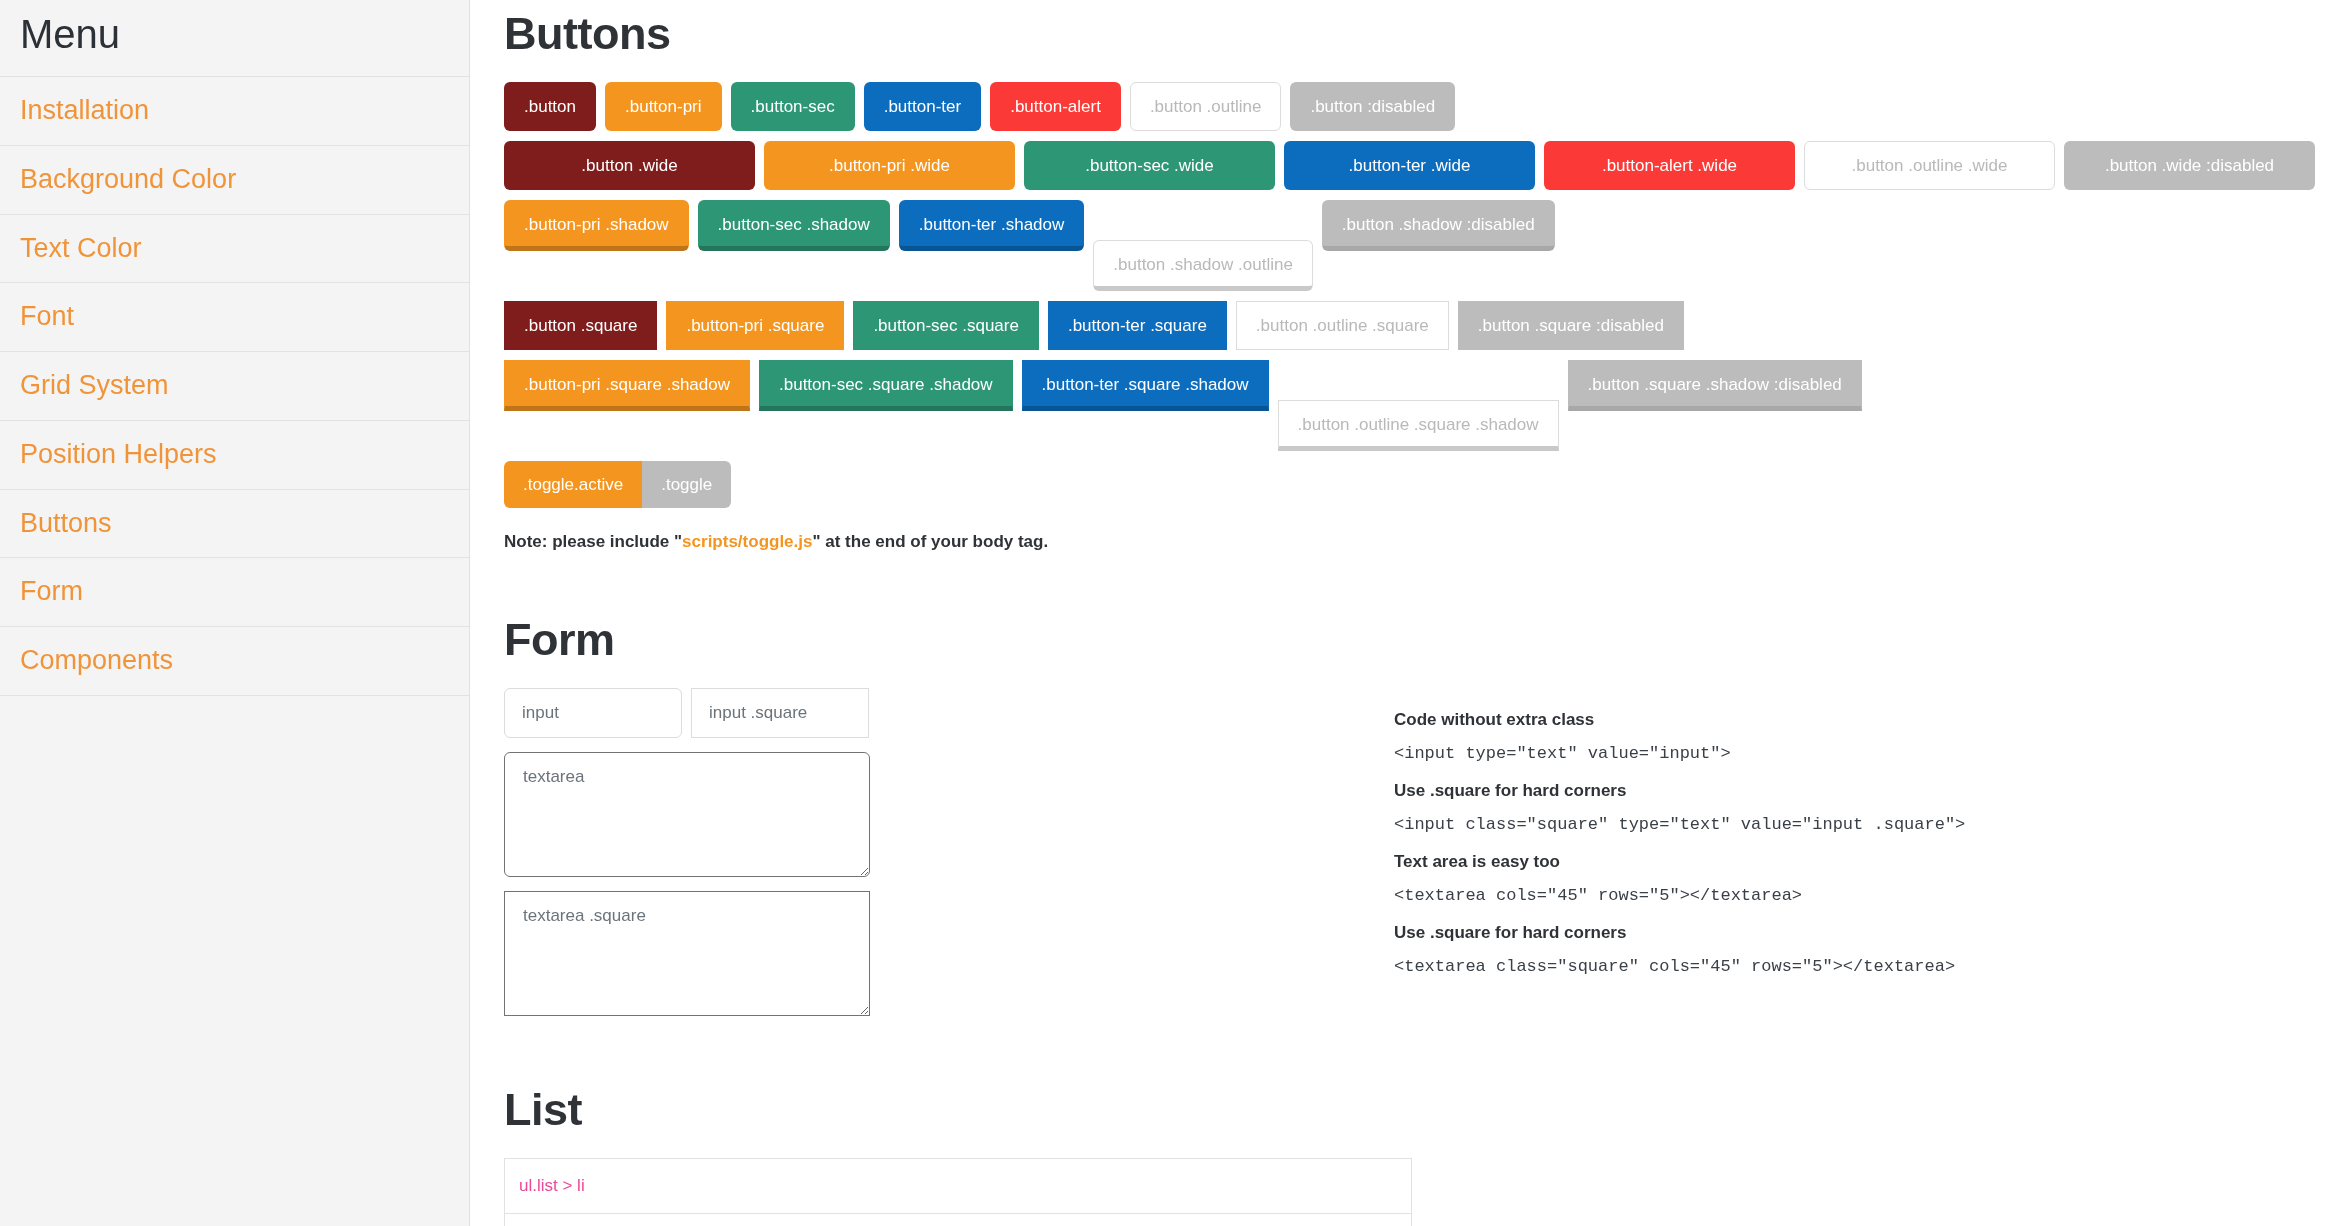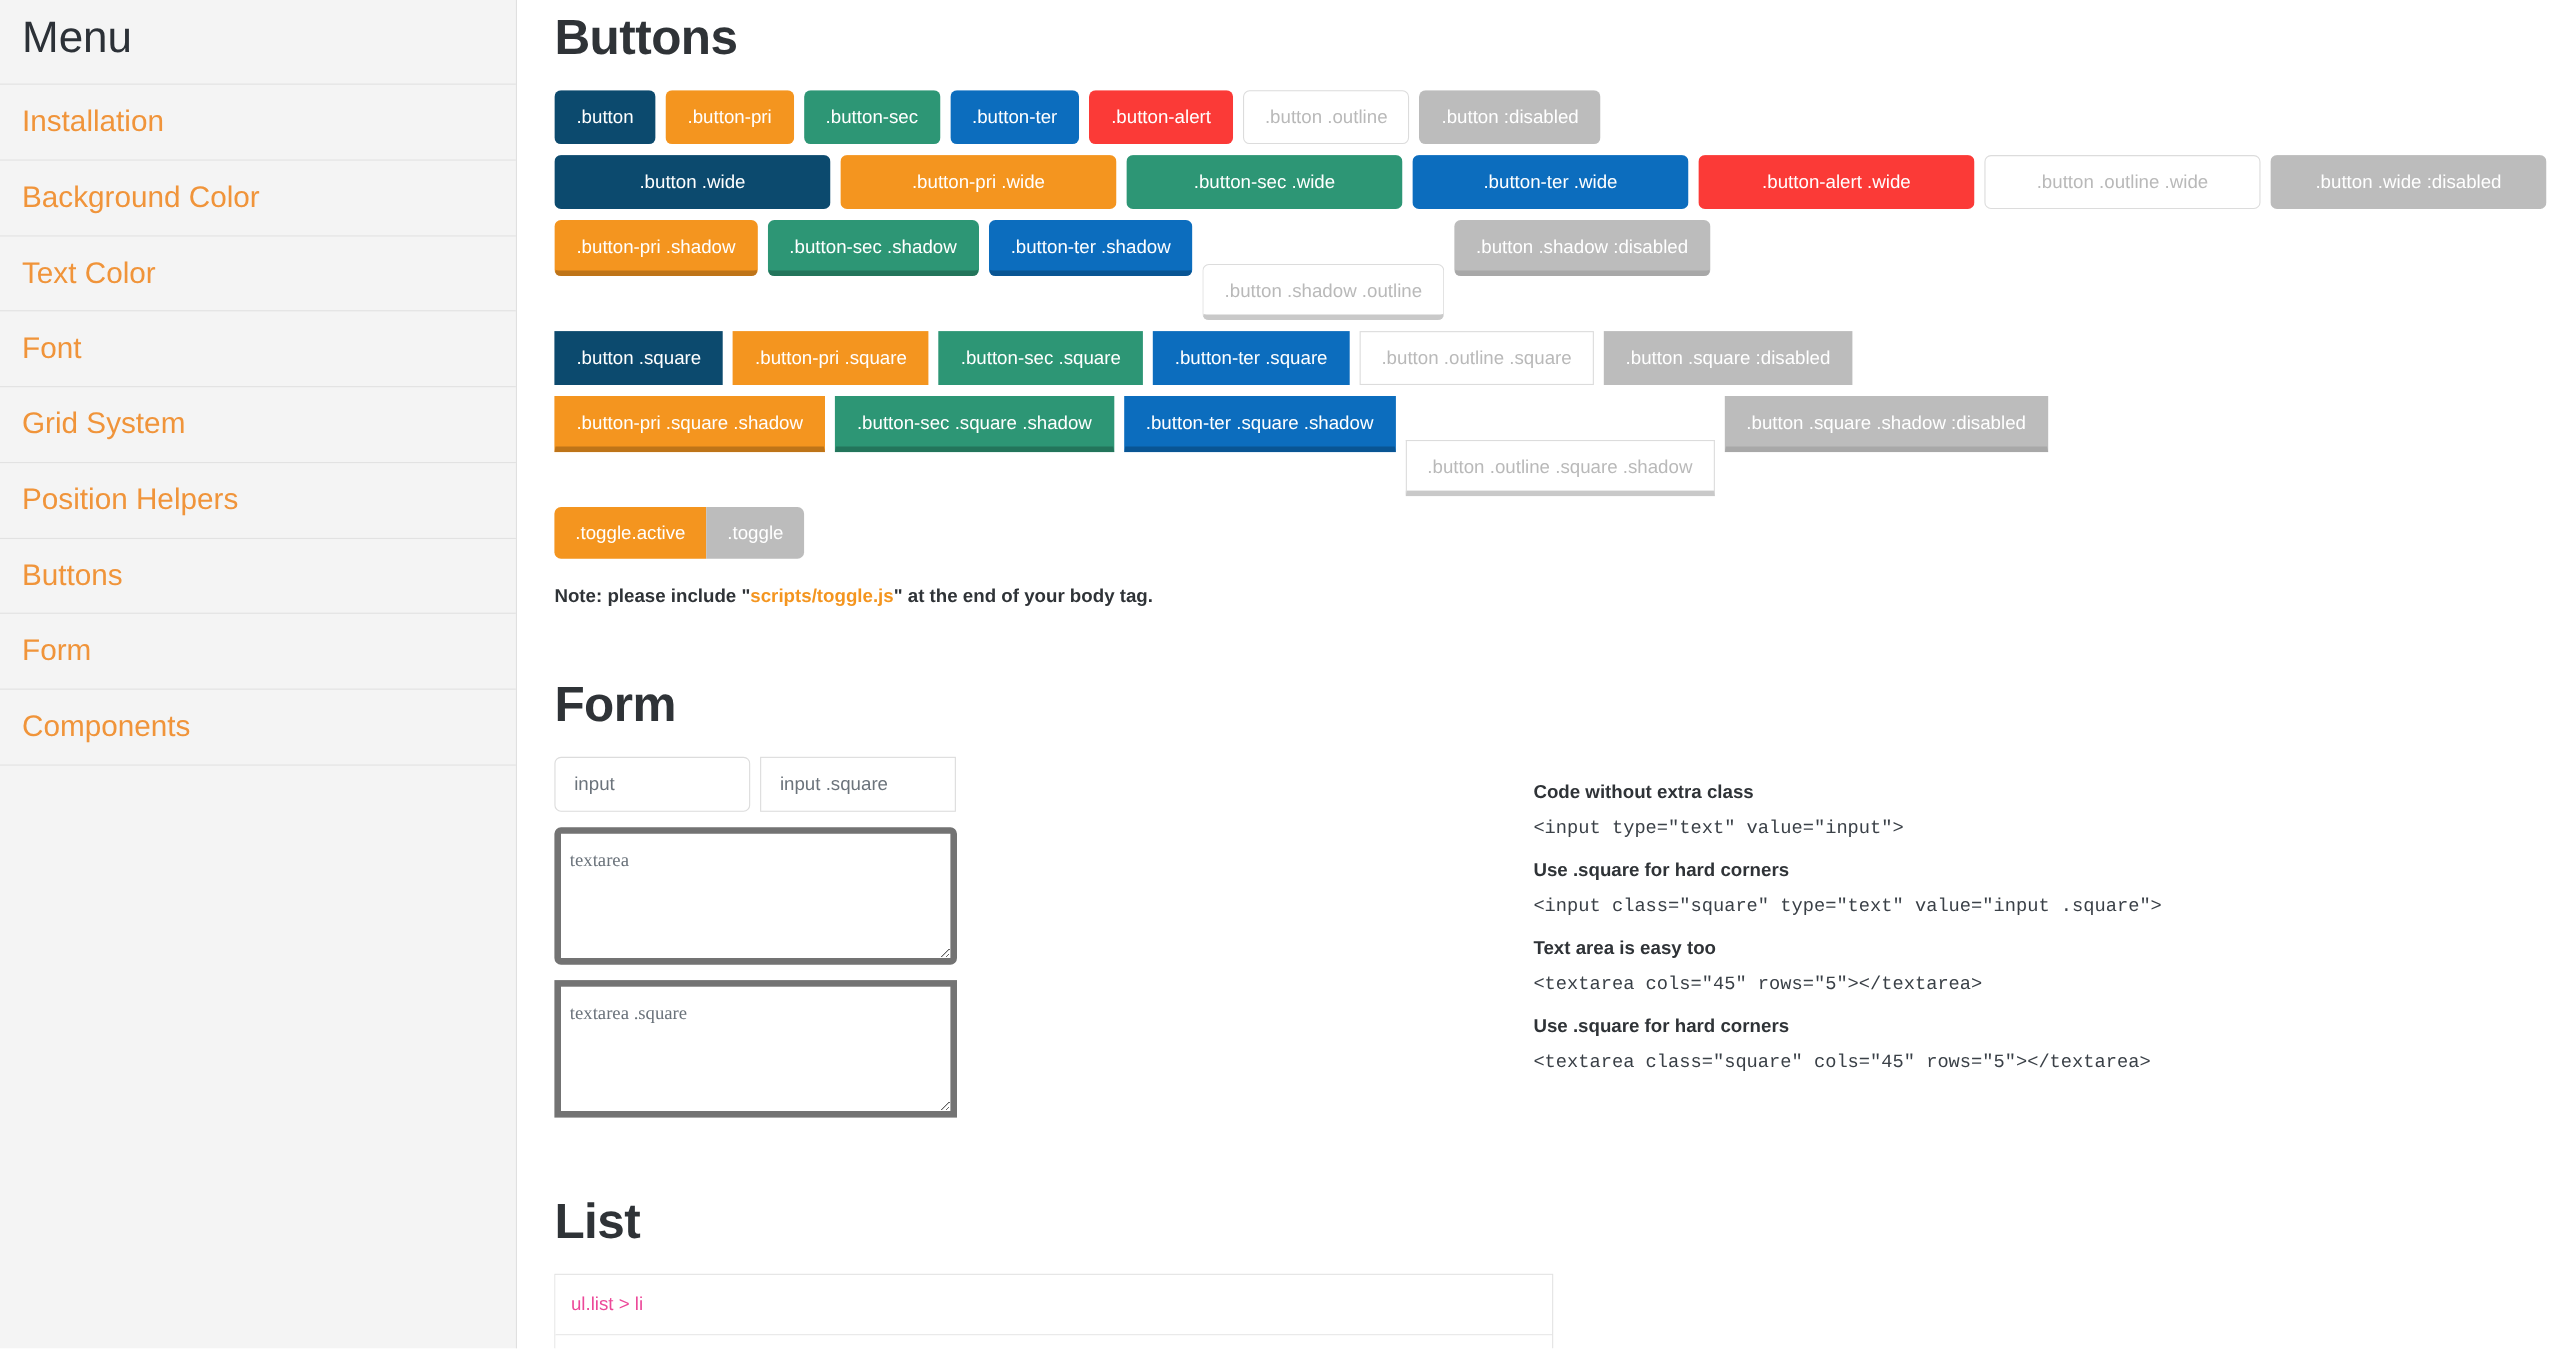--- a/index.html
+++ b/index.html
@@ -67,21 +67,21 @@
   
   .button {
     display: inline-flex;
     align-items: center;
     justify-content: center;
     font-size: 17px;
     line-height: 1;
     padding: 15px 19px;
     border: 1px solid transparent;
     border-radius: 6px;
-    background: #0c4a6e;
+    background: #7f1d1d;
     color: #ffffff;
     white-space: nowrap;
     cursor: pointer;
     font-family: "Liberation Sans", sans-serif;
     text-align: center;
   }
   .button.pri   { background: #f4951f; }
   .button.sec   { background: #2d9675; }
   .button.ter   { background: #0c6dbe; }
   .button.alert { background: #fb3a37; }
@@ -141,28 +141,28 @@
     width: 178px;
     font-family: "Liberation Sans", sans-serif;
     outline: none;
   }
   .tinput.square { border-radius: 0; }
 
   .tarea {
     display: block;
     font-size: 17px;
     color: #6b737b;
-    padding: 14px 8px;
-    border: 6px solid #737373;
+    padding: 14px 18px;
+    border: 1px solid #737373;
     border-radius: 6px;
     background: #fff;
     width: 366px;
     height: 125px;
     margin-bottom: 14px;
-    font-family: Liberation Serif, serif;
+    font-family: Liberation Sans, sans-serif;
     resize: both;
     outline: none;
   }
   .tarea.square { border-radius: 0; }
 
   .code-label {
     font-size: 17px;
     font-weight: 700;
     color: #2f3337;
     margin-bottom: 14px;

